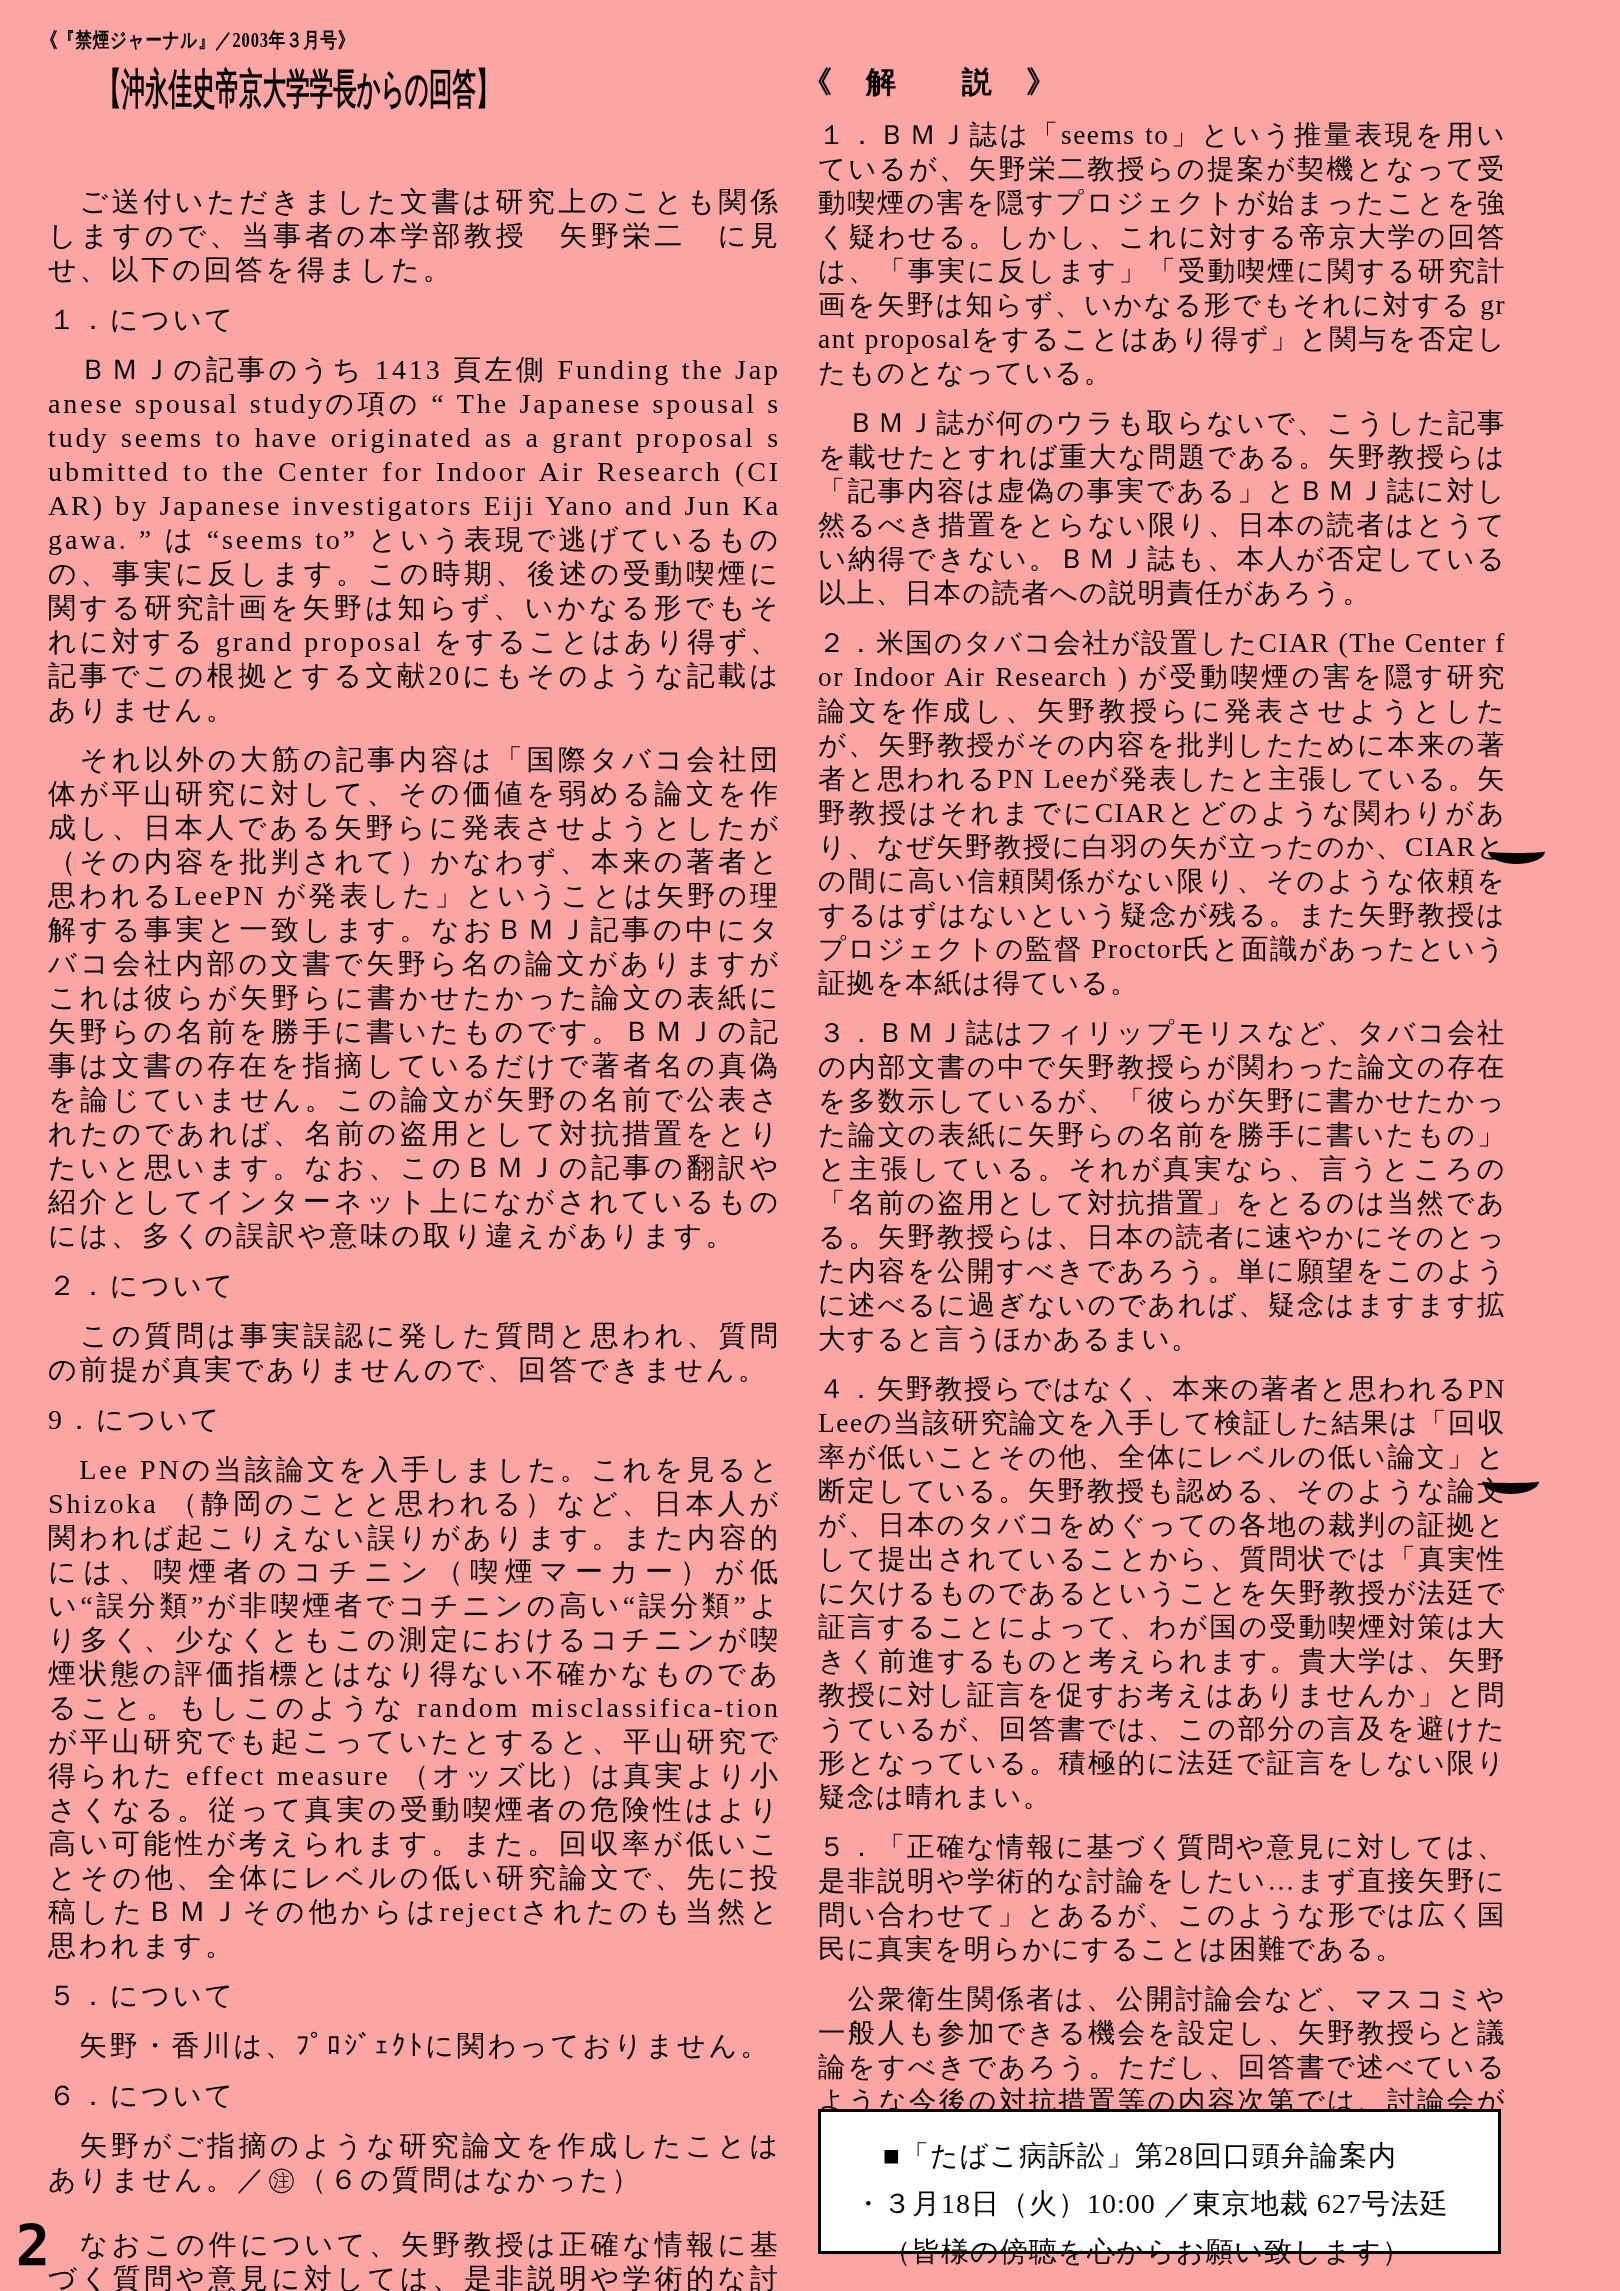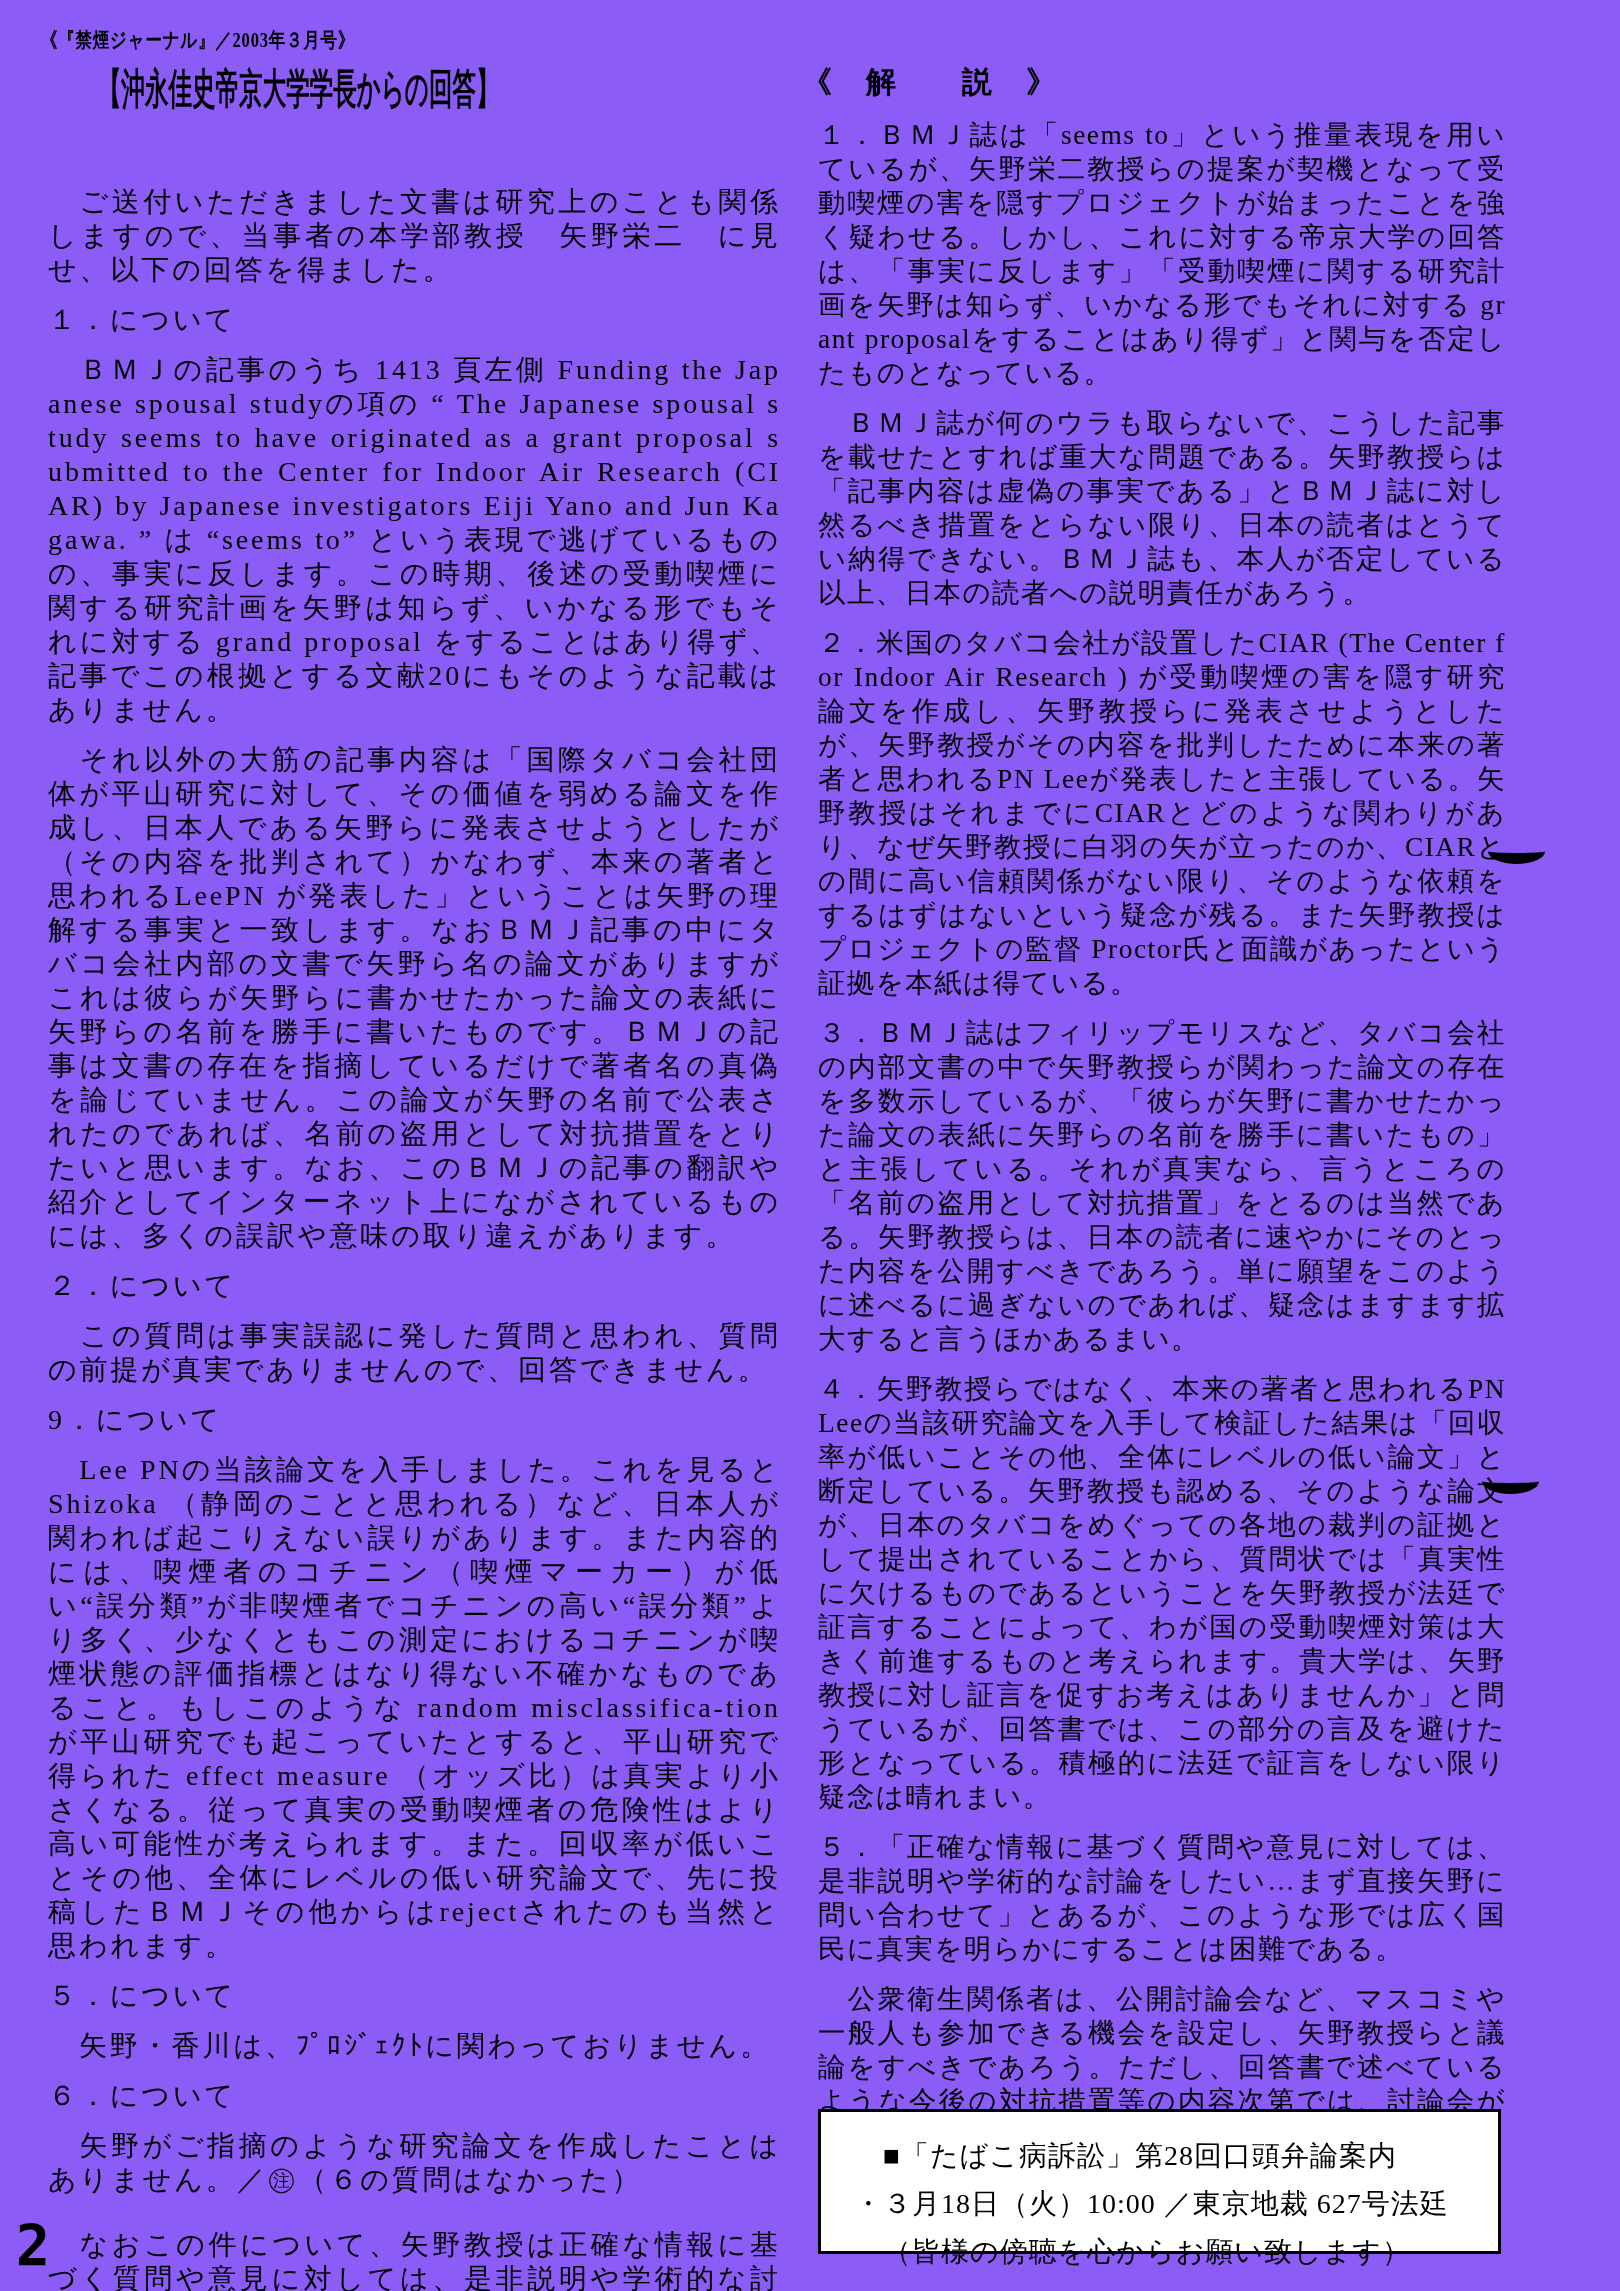--- a/index.html
+++ b/index.html
@@ -1,21 +1,21 @@
 <!DOCTYPE html>
 <html><head>
 <meta charset="utf-8">
 <style>
   * { margin: 0; padding: 0; box-sizing: border-box; }
   html, body { background: #ffffff; }
   .page {
     position: relative;
     width: 1620px;
     height: 2292px;
-    background: #8b5cf6;
+    background: #fca5a5;
     color: #000;
     font-family: "Liberation Serif", "DejaVu Serif", serif;
     overflow: hidden;
   }
   .journal-line {
     position: absolute;
     left: 41px;
     top: 25.5px;
     font-size: 20.6px;
     font-weight: bold;

